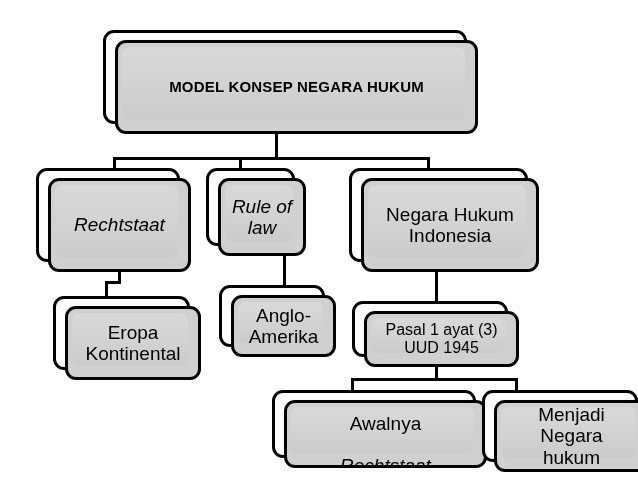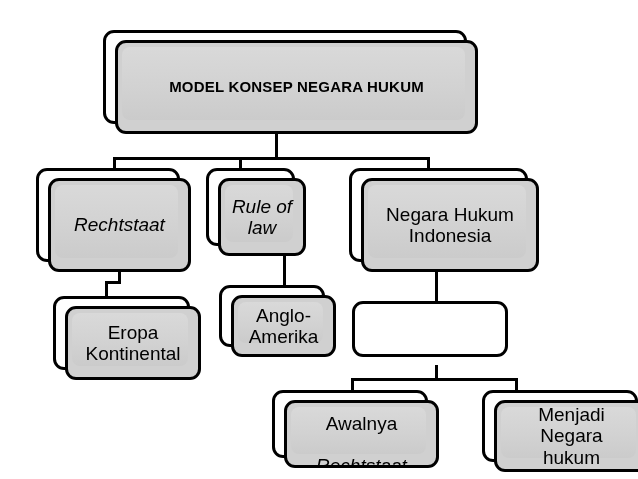--- a/index.html
+++ b/index.html
@@ -167,23 +167,27 @@
   <div class="node" style="left:219px; top:285px; width:117px; height:72px;">
     <div class="plate-back"></div>
     <div class="plate-front">
       <div class="label t-plain">Anglo-
 Amerika</div>
     </div>
   </div>
 
   <div class="node" style="left:352px; top:301px; width:167px; height:66px;">
     <div class="plate-back"></div>
-  </div>
-
-  <div class="node" style="left:272px; top:390px; width:167px; height:78px;">
+    <div class="plate-front">
+      <div class="label t-small">Pasal 1 ayat (3)
+UUD 1945</div>
+    </div>
+  </div>
+
+  <div class="node" style="left:272px; top:390px; width:167px; height:78px;padding-left:48px;">
     <div class="plate-back"></div>
     <div class="plate-front">
       <div class="label t-plain t-mixed">
         <span class="ln1">Awalnya</span><br>
         <span class="ln2">Rechtstaat</span>
       </div>
     </div>
   </div>
 
   <div class="node" style="left:451px; top:390px; width:167px; height:82px;margin-left:31px;">

